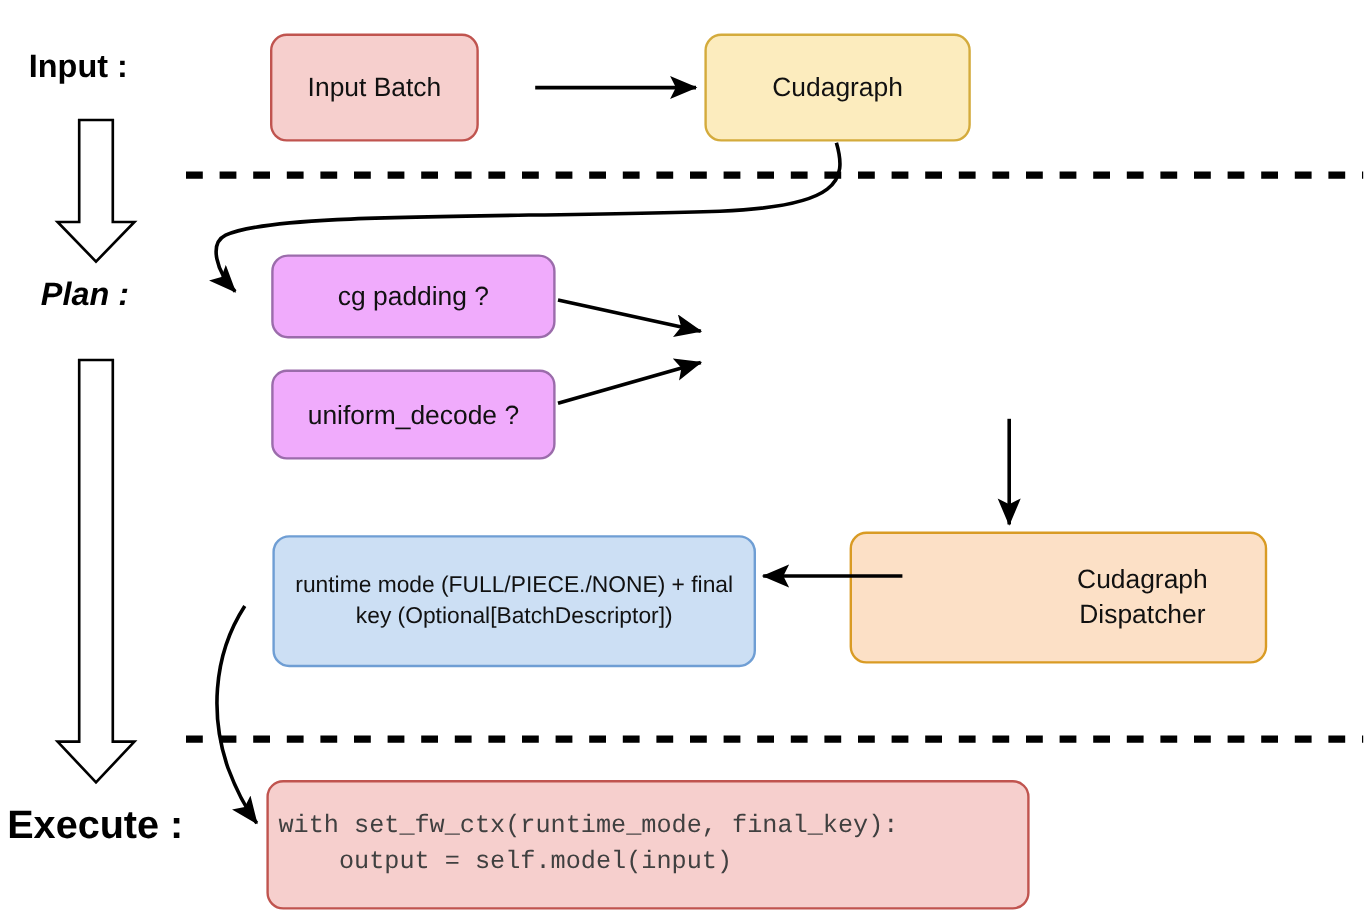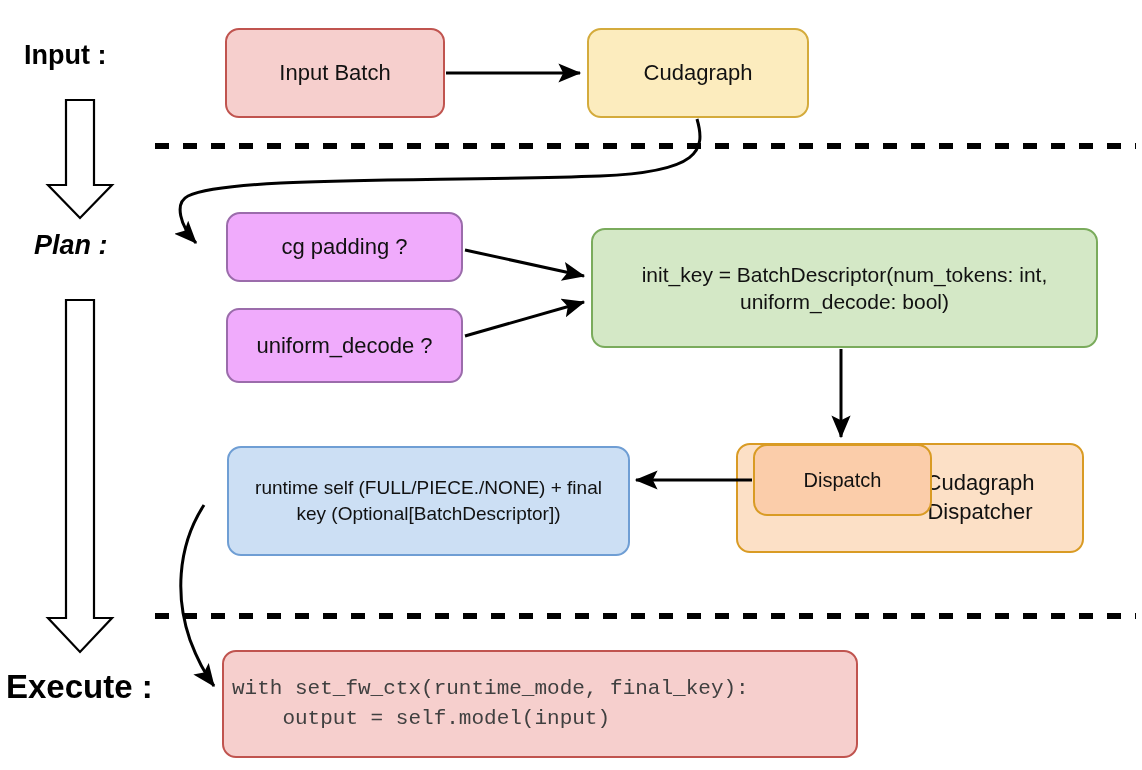--- a/index.html
+++ b/index.html
@@ -30,38 +30,36 @@
 </style>
 </head>
 <body>
 
 <div id="stage">
 
   <div class="stage-label" style="left:24px;top:40px;font-size:27px;text-align:right;">Input :</div>
   <div class="stage-label" style="left:34px;top:230px;font-size:27px;font-style:italic;">Plan :</div>
   <div class="stage-label" style="left:6px;top:668px;font-size:33px;">Execute :</div>
 
-  <div class="node c-pink" style="left:225px;top:28px;width:220px;height:90px;font-size:22px;">Input Batch</div>
+  <div class="node c-pink" style="left:225px;top:28px;width:174px;height:90px;font-size:22px;">Input Batch</div>
 
   <div class="node c-yellow" style="left:587px;top:28px;width:222px;height:90px;font-size:22px;">Cudagraph</div>
 
   <div class="node c-purple" style="left:226px;top:212px;width:237px;height:70px;font-size:22px;">cg padding ?</div>
 
   <div class="node c-purple" style="left:226px;top:308px;width:237px;height:75px;font-size:22px;border-radius:13px;">uniform_decode ?</div>
 
-  <div class="node c-green" style="left:591px;top:228px;width:507px;height:120px;font-size:21px;line-height:1.3;padding:0 14px;">init_key = BatchDescriptor(num_tokens: int, uniform_decode: bool)</div>
 
-  <div class="node c-blue" style="left:227px;top:446px;width:403px;height:110px;font-size:19px;line-height:1.35;padding:0 12px;">runtime self (FULL/PIECE./NONE) + final key (Optional[BatchDescriptor])</div>
+  <div class="node c-blue" style="left:227px;top:446px;width:403px;height:110px;font-size:19px;line-height:1.35;padding:0 12px;">runtime mode (FULL/PIECE./NONE) + final key (Optional[BatchDescriptor])</div>
 
-  <div class="node c-orange-outer" style="left:736px;top:443px;width:348px;height:110px;font-size:22px;line-height:1.3;
+  <div class="node c-orange-outer" style="left:708px;top:443px;width:348px;height:110px;font-size:22px;line-height:1.3;
               justify-content:flex-end;padding-right:22px;">
     <span style="display:block;width:160px;">Cudagraph Dispatcher</span>
   </div>
 
-  <div class="node c-orange-inner" style="left:753px;top:444px;width:179px;height:72px;font-size:20px;">Dispatch</div>
 
   <div class="node c-pink code-node" style="left:222px;top:650px;width:636px;height:108px;font-size:21px;line-height:1.45;padding-left:8px;">
     <span>with set_fw_ctx(runtime_mode, final_key):
     output = self.model(input)</span>
   </div>
 
   <svg class="overlay" viewBox="0 0 1142 770">
     <defs>
       <marker id="arrowhead" markerWidth="9" markerHeight="9" refX="7.2" refY="3.2" orient="auto" markerUnits="strokeWidth">
         <path d="M0,0 L7.6,3.2 L0,6.4 L1.6,3.2 Z" fill="#000000"></path>

